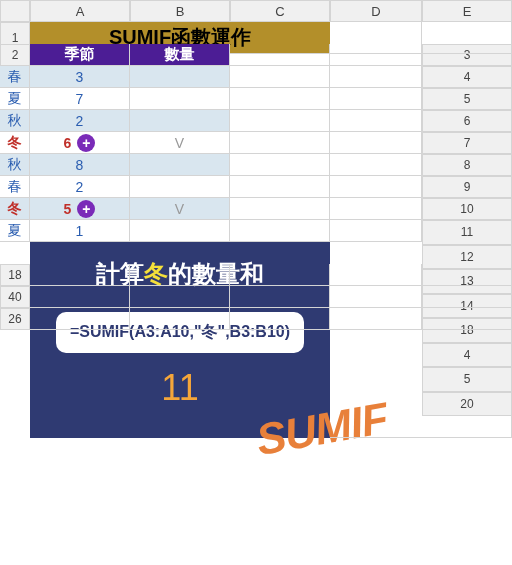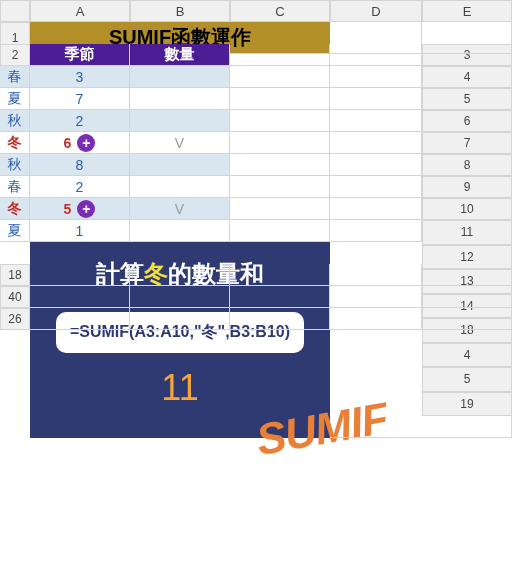--- a/index.html
+++ b/index.html
@@ -214,21 +214,21 @@
   <div class="cell"></div>
 
   <div class="rowhdr-stack r11to18">
     <div class="rowhdr">11</div>
     <div class="rowhdr">12</div>
     <div class="rowhdr">13</div>
     <div class="rowhdr">14</div>
     <div class="rowhdr">18</div>
     <div class="rowhdr">4</div>
     <div class="rowhdr">5</div>
-    <div class="rowhdr">19</div>
+    <div class="rowhdr">20</div>
   </div>
   <div class="overlay overlay-row">
     <div class="sumline">
       <span>計算</span><span class="hl">冬</span><span>的數量和</span>
     </div>
     <div class="formula-box">=SUMIF(A3:A10,"冬",B3:B10)</div>
     <div class="result">11</div>
     <div class="stamp">SUMIF</div>
   </div>
   <div class="cell blank-tall r11to18"></div>

